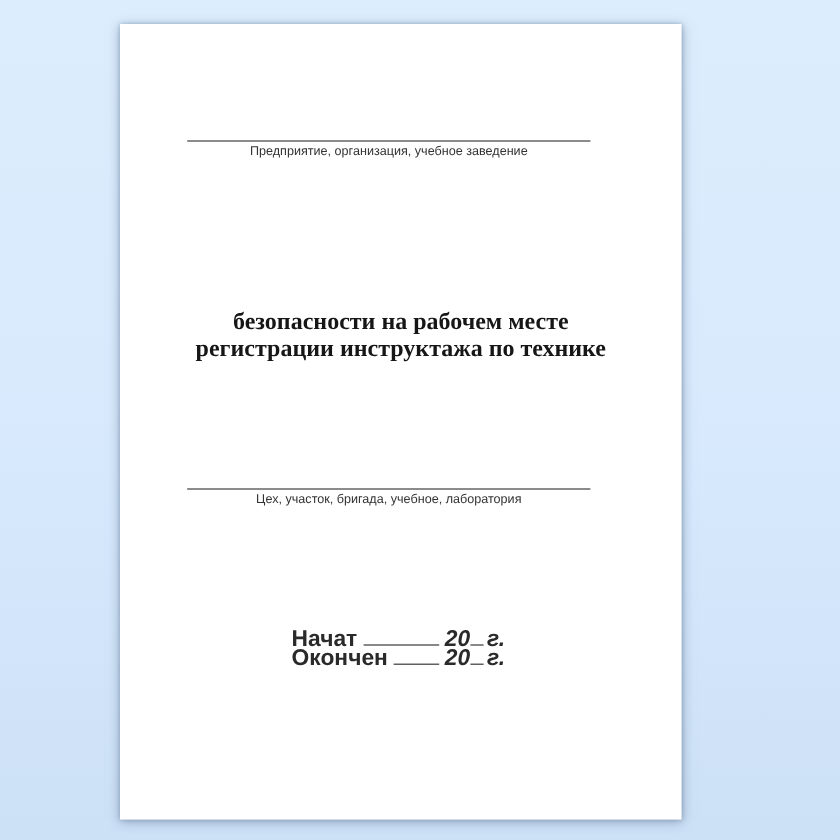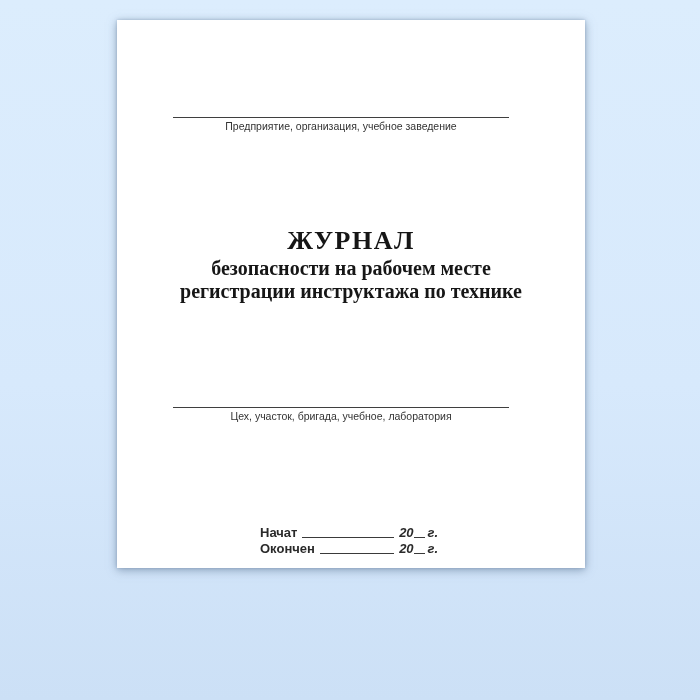--- a/index.html
+++ b/index.html
@@ -6,24 +6,24 @@
   #stage {
     position: relative;
     width: 700px;
     height: 700px;
     overflow: hidden;
     background: linear-gradient(180deg, #dcedfd 0%, #d7e9fc 55%, #cce0f6 100%);
     font-family: "Liberation Sans", sans-serif;
   }
   #doc-page {
     position: absolute;
-    left: 117px;
+    left: 100px;
     top: 20px;
     width: 468px;
-    height: 548px;
+    height: 663px;
     background: #ffffff;
     box-shadow: 0 2px 9px rgba(92, 116, 146, 0.60), 0 0 3px rgba(92, 116, 146, 0.35);
   }
   .field-block {
     position: absolute;
     left: 56px;
     width: 336px;
     text-align: center;
   }
   .field-rule {
@@ -63,21 +63,21 @@
     font-weight: bold;
     font-size: 20px;
     line-height: 23px;
     color: #161616;
   }
   #dates-block {
     position: absolute;
     top: 504px;
     left: 143px;
     width: 178px;
-    font-size: 13px;
+    font-size: 19px;
     font-weight: bold;
     color: #2a2a2a;
   }
   .date-row {
     display: flex;
     align-items: flex-end;
     height: 16px;
     line-height: 15px;
     white-space: nowrap;
   }
@@ -100,21 +100,20 @@
 <body>
 
 <div id="stage">
   <div id="doc-page">
 
     <div id="header-field" class="field-block">
       <div class="field-rule"></div>
       <div class="field-caption">Предприятие, организация, учебное заведение</div>
     </div>
 
-    <div id="journal-title">ЖУРНАЛ</div>
 
     <div id="journal-subtitle">
       <div>безопасности на рабочем месте</div>
       <div>регистрации инструктажа по технике</div>
     </div>
 
     <div id="department-field" class="field-block">
       <div class="field-rule"></div>
       <div class="field-caption">Цех, участок, бригада, учебное, лаборатория</div>
     </div>

